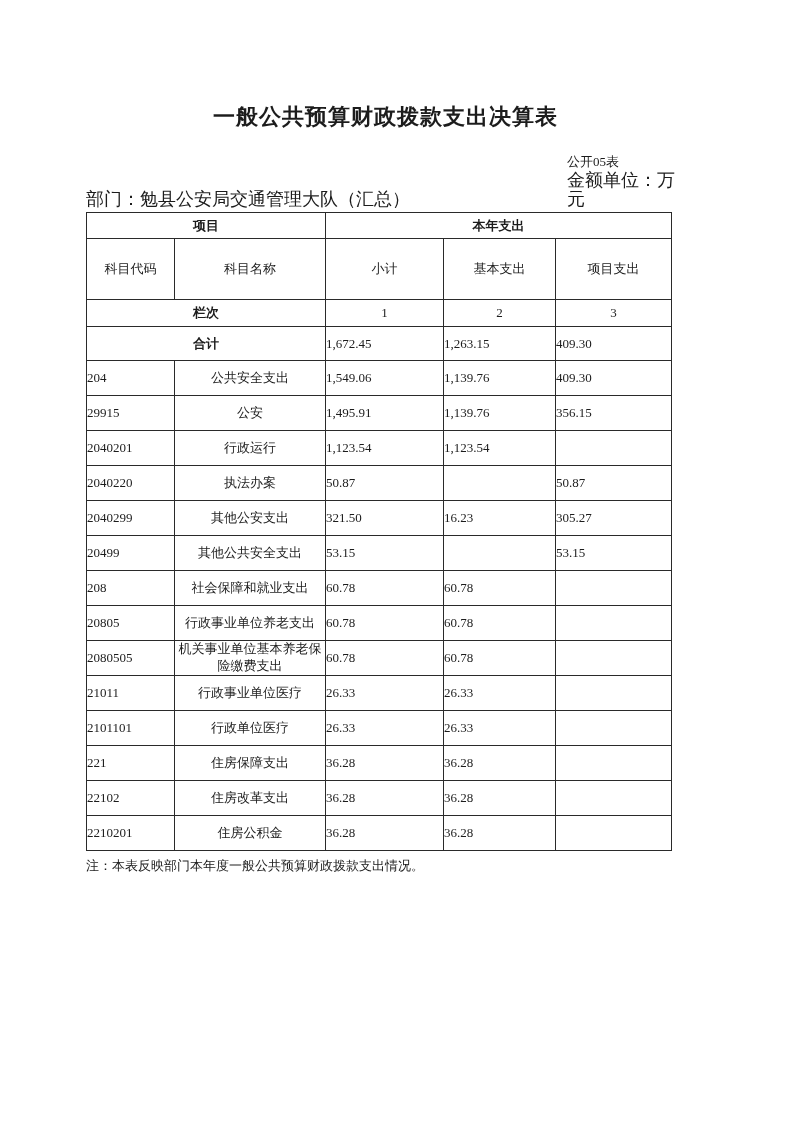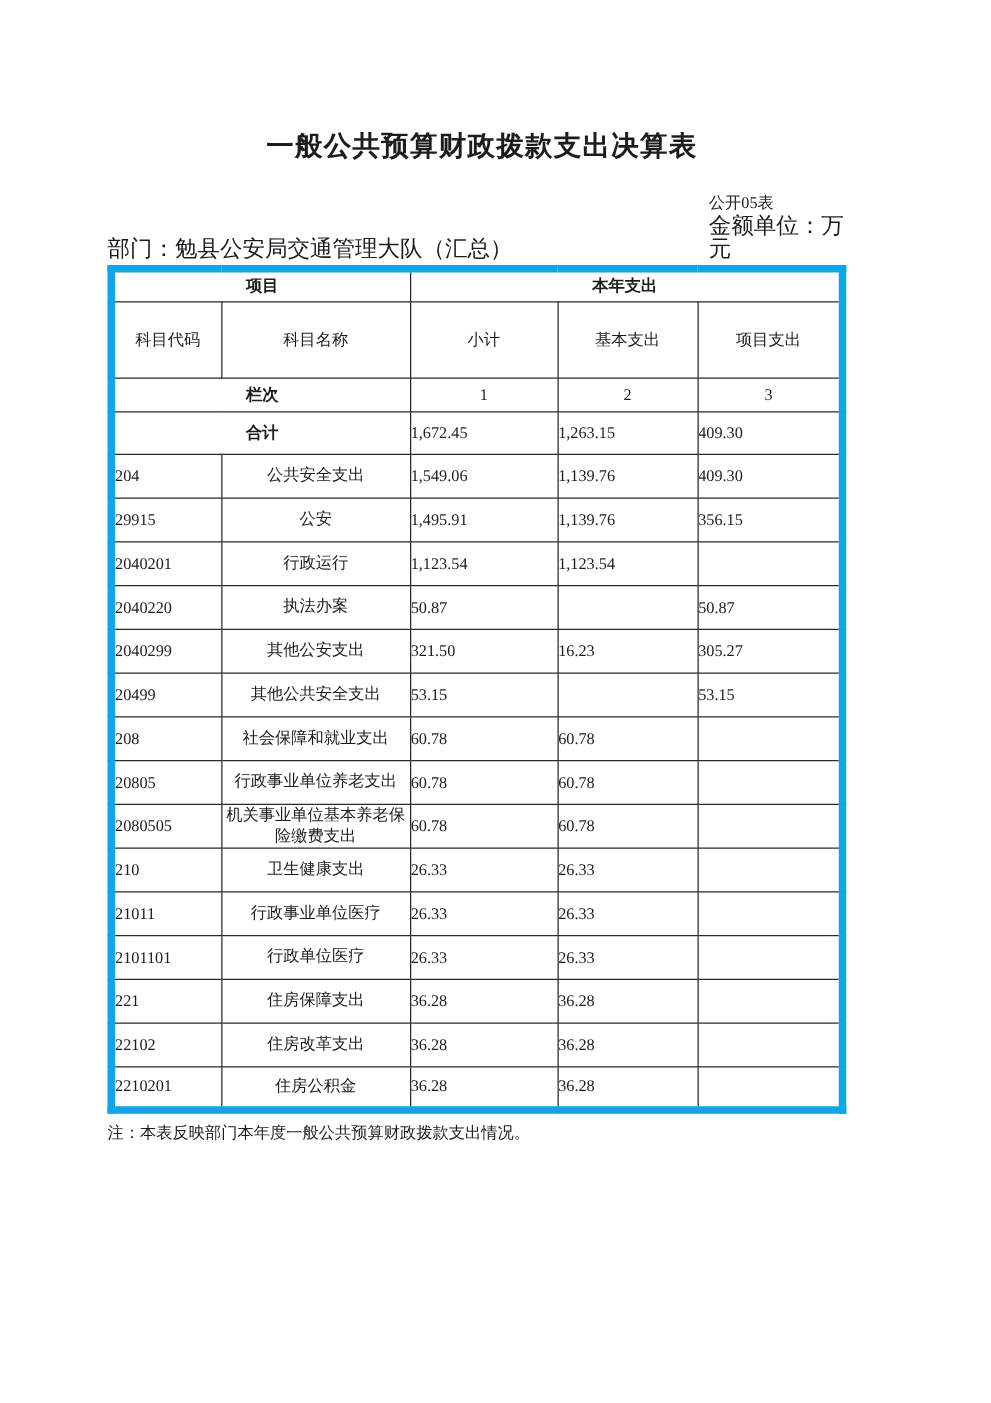--- a/index.html
+++ b/index.html
@@ -44,21 +44,21 @@
   .meta-right {
     display: inline-block;
     width: 118px;
     text-align: left;
   }
   table.budget {
     margin-top: 3px;
     width: 585px;
     border-collapse: collapse;
     table-layout: fixed;
-    border: 6px solid #0ea5e9;
+    border: 1px solid #0ea5e9;
   }
   table.budget td {
     border: 1px solid #2a2a2a;
     font-size: 13px;
     padding: 0;
     vertical-align: middle;
     overflow: hidden;
   }
   .r-head1 td { height: 26px; text-align: center; font-weight: bold; }
   .r-head2 td { height: 61px; text-align: center; font-weight: normal; }
@@ -184,27 +184,20 @@
             <td class="num"></td>
           </tr>
           <tr class="r-data">
             <td class="code">2080505</td>
             <td class="name">机关事业单位基本养老保险缴费支出</td>
             <td class="num">60.78</td>
             <td class="num">60.78</td>
             <td class="num"></td>
           </tr>
           <tr class="r-data">
-            <td class="code">210</td>
-            <td class="name">卫生健康支出</td>
-            <td class="num">26.33</td>
-            <td class="num">26.33</td>
-            <td class="num"></td>
-          </tr>
-          <tr class="r-data">
             <td class="code">21011</td>
             <td class="name">行政事业单位医疗</td>
             <td class="num">26.33</td>
             <td class="num">26.33</td>
             <td class="num"></td>
           </tr>
           <tr class="r-data">
             <td class="code">2101101</td>
             <td class="name">行政单位医疗</td>
             <td class="num">26.33</td>

